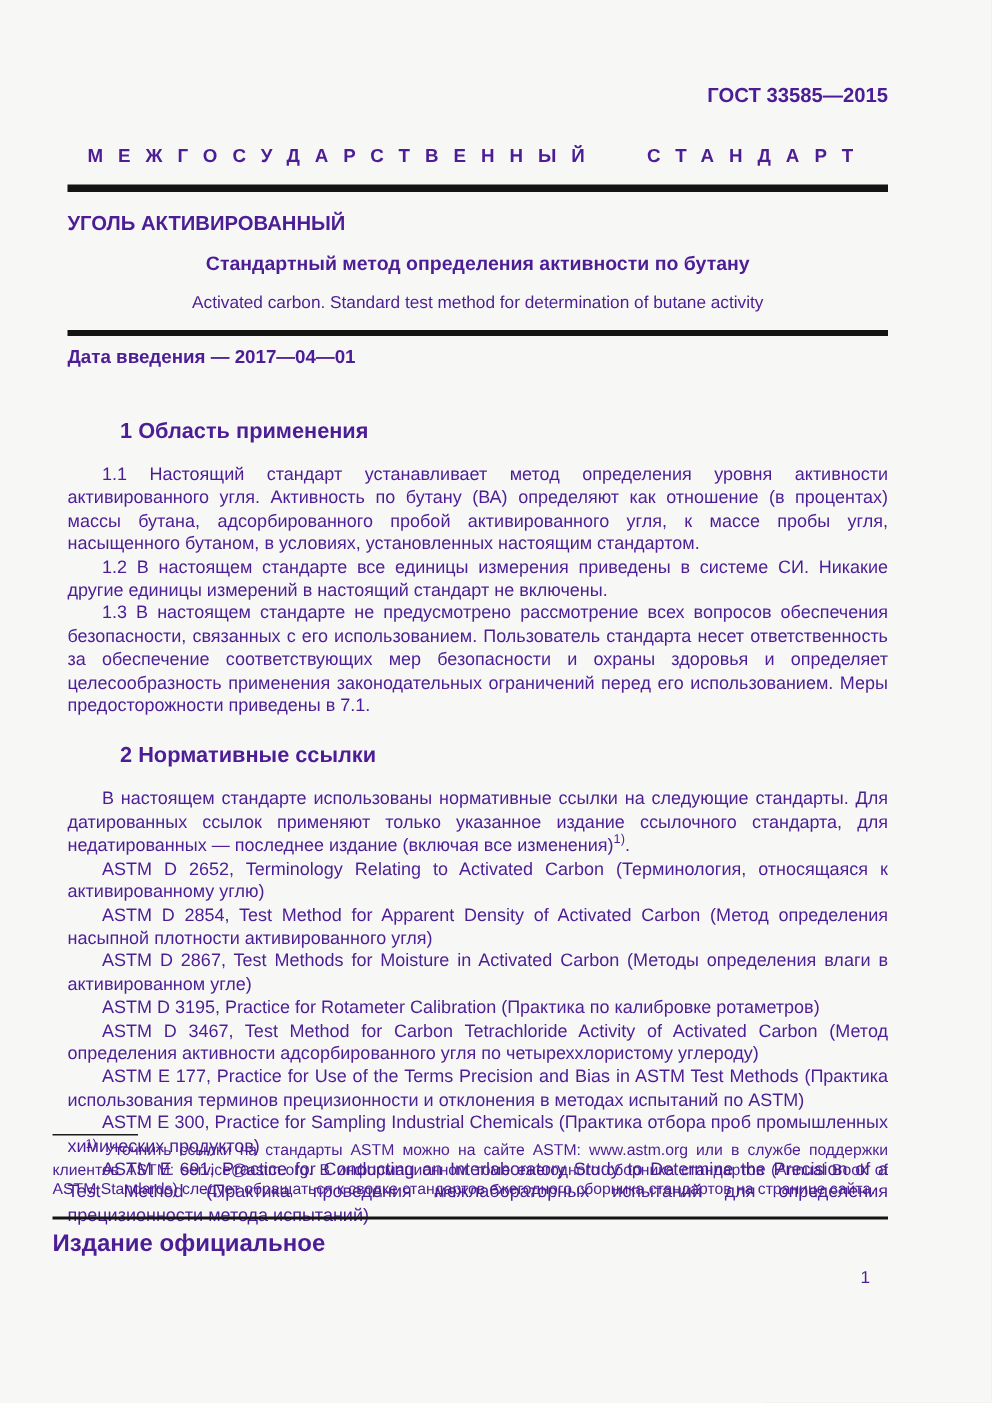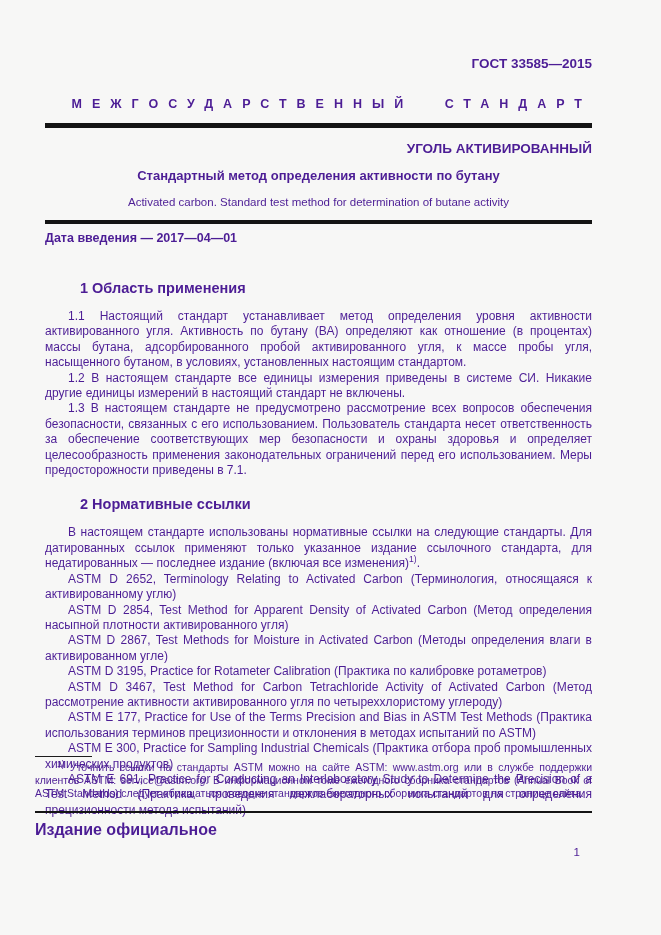--- a/index.html
+++ b/index.html
@@ -17,35 +17,35 @@
   .content { padding: 56px 69px 0 45px; }
 
   .doc-number {
     text-align: right;
     font-size: 13.5px;
     font-weight: bold;
     line-height: 16px;
   }
   .standard-type {
     margin-top: 25px;
-    text-align: right;
+    text-align: center;
     font-size: 12.5px;
     font-weight: bold;
     letter-spacing: 10px;
     word-spacing: 18px;
     white-space: nowrap;
     line-height: 15px;
   }
   .bar { background: #141414; }
   .bar-top { height: 5px; margin-top: 11px; }
   .bar-title { height: 4px; margin-top: 11px; }
 
   .title-ru {
     margin-top: 13px;
-    text-align: right;
+    text-align: left;
     font-size: 13.5px;
     font-weight: bold;
     line-height: 16px;
   }
   .subtitle-ru {
     margin-top: 11px;
     text-align: center;
     font-size: 13px;
     font-weight: bold;
     line-height: 16px;
@@ -148,21 +148,21 @@
     <p class="body-p">1.2 В настоящем стандарте все единицы измерения приведены в системе СИ. Никакие другие единицы измерений в настоящий стандарт не включены.</p>
     <p class="body-p">1.3 В настоящем стандарте не предусмотрено рассмотрение всех вопросов обеспечения безопасности, связанных с его использованием. Пользователь стандарта несет ответственность за обеспечение соответствующих мер безопасности и охраны здоровья и определяет целесообразность применения законодательных ограничений перед его использованием. Меры предосторожности приведены в 7.1.</p>
 
     <h2 class="sec-heading refs">2 Нормативные ссылки</h2>
     <p class="body-p first-p"><span>В настоящем стандарте использованы нормативные ссылки на следующие стандарты. Для датированных ссылок применяют только указанное издание ссылочного стандарта, для недатированных — последнее издание (включая все изменения)</span><sup>1)</sup><span>.</span></p>
 
     <p class="body-p">ASTM D 2652, Terminology Relating to Activated Carbon (Терминология, относящаяся к активированному углю)</p>
     <p class="body-p">ASTM D 2854, Test Method for Apparent Density of Activated Carbon (Метод определения насыпной плотности активированного угля)</p>
     <p class="body-p">ASTM D 2867, Test Methods for Moisture in Activated Carbon (Методы определения влаги в активированном угле)</p>
     <p class="body-p">ASTM D 3195, Practice for Rotameter Calibration (Практика по калибровке ротаметров)</p>
-    <p class="body-p">ASTM D 3467, Test Method for Carbon Tetrachloride Activity of Activated Carbon (Метод рассмотрение активности активированного угля по четыреххлористому углероду)</p>
+    <p class="body-p">ASTM D 3467, Test Method for Carbon Tetrachloride Activity of Activated Carbon (Метод определения активности адсорбированного угля по четыреххлористому углероду)</p>
     <p class="body-p">ASTM E 177, Practice for Use of the Terms Precision and Bias in ASTM Test Methods (Практика использования терминов прецизионности и отклонения в методах испытаний по ASTM)</p>
     <p class="body-p">ASTM E 300, Practice for Sampling Industrial Chemicals (Практика отбора проб промышленных химических продуктов)</p>
     <p class="body-p">ASTM E 691, Practice for Conducting an Interlaboratory Study to Determine the Precision of a Test Method (Практика проведения межлабораторных испытаний для определения прецизионности метода испытаний)</p>
 
   </div>
 
   <div class="bottom-block">
     <div class="fn-rule"></div>
     <p class="footnote-text"><sup>1)</sup><span> Уточнить ссылки на стандарты ASTM можно на сайте ASTM: www.astm.org или в службе поддержки клиентов ASTM: service@astm.org. В информационном томе ежегодного сборника стандартов (Annual Book of ASTM Standards) следует обращаться к сводке стандартов ежегодного сборника стандартов на странице сайта.</span></p>
     <div class="footer-rule"></div>

